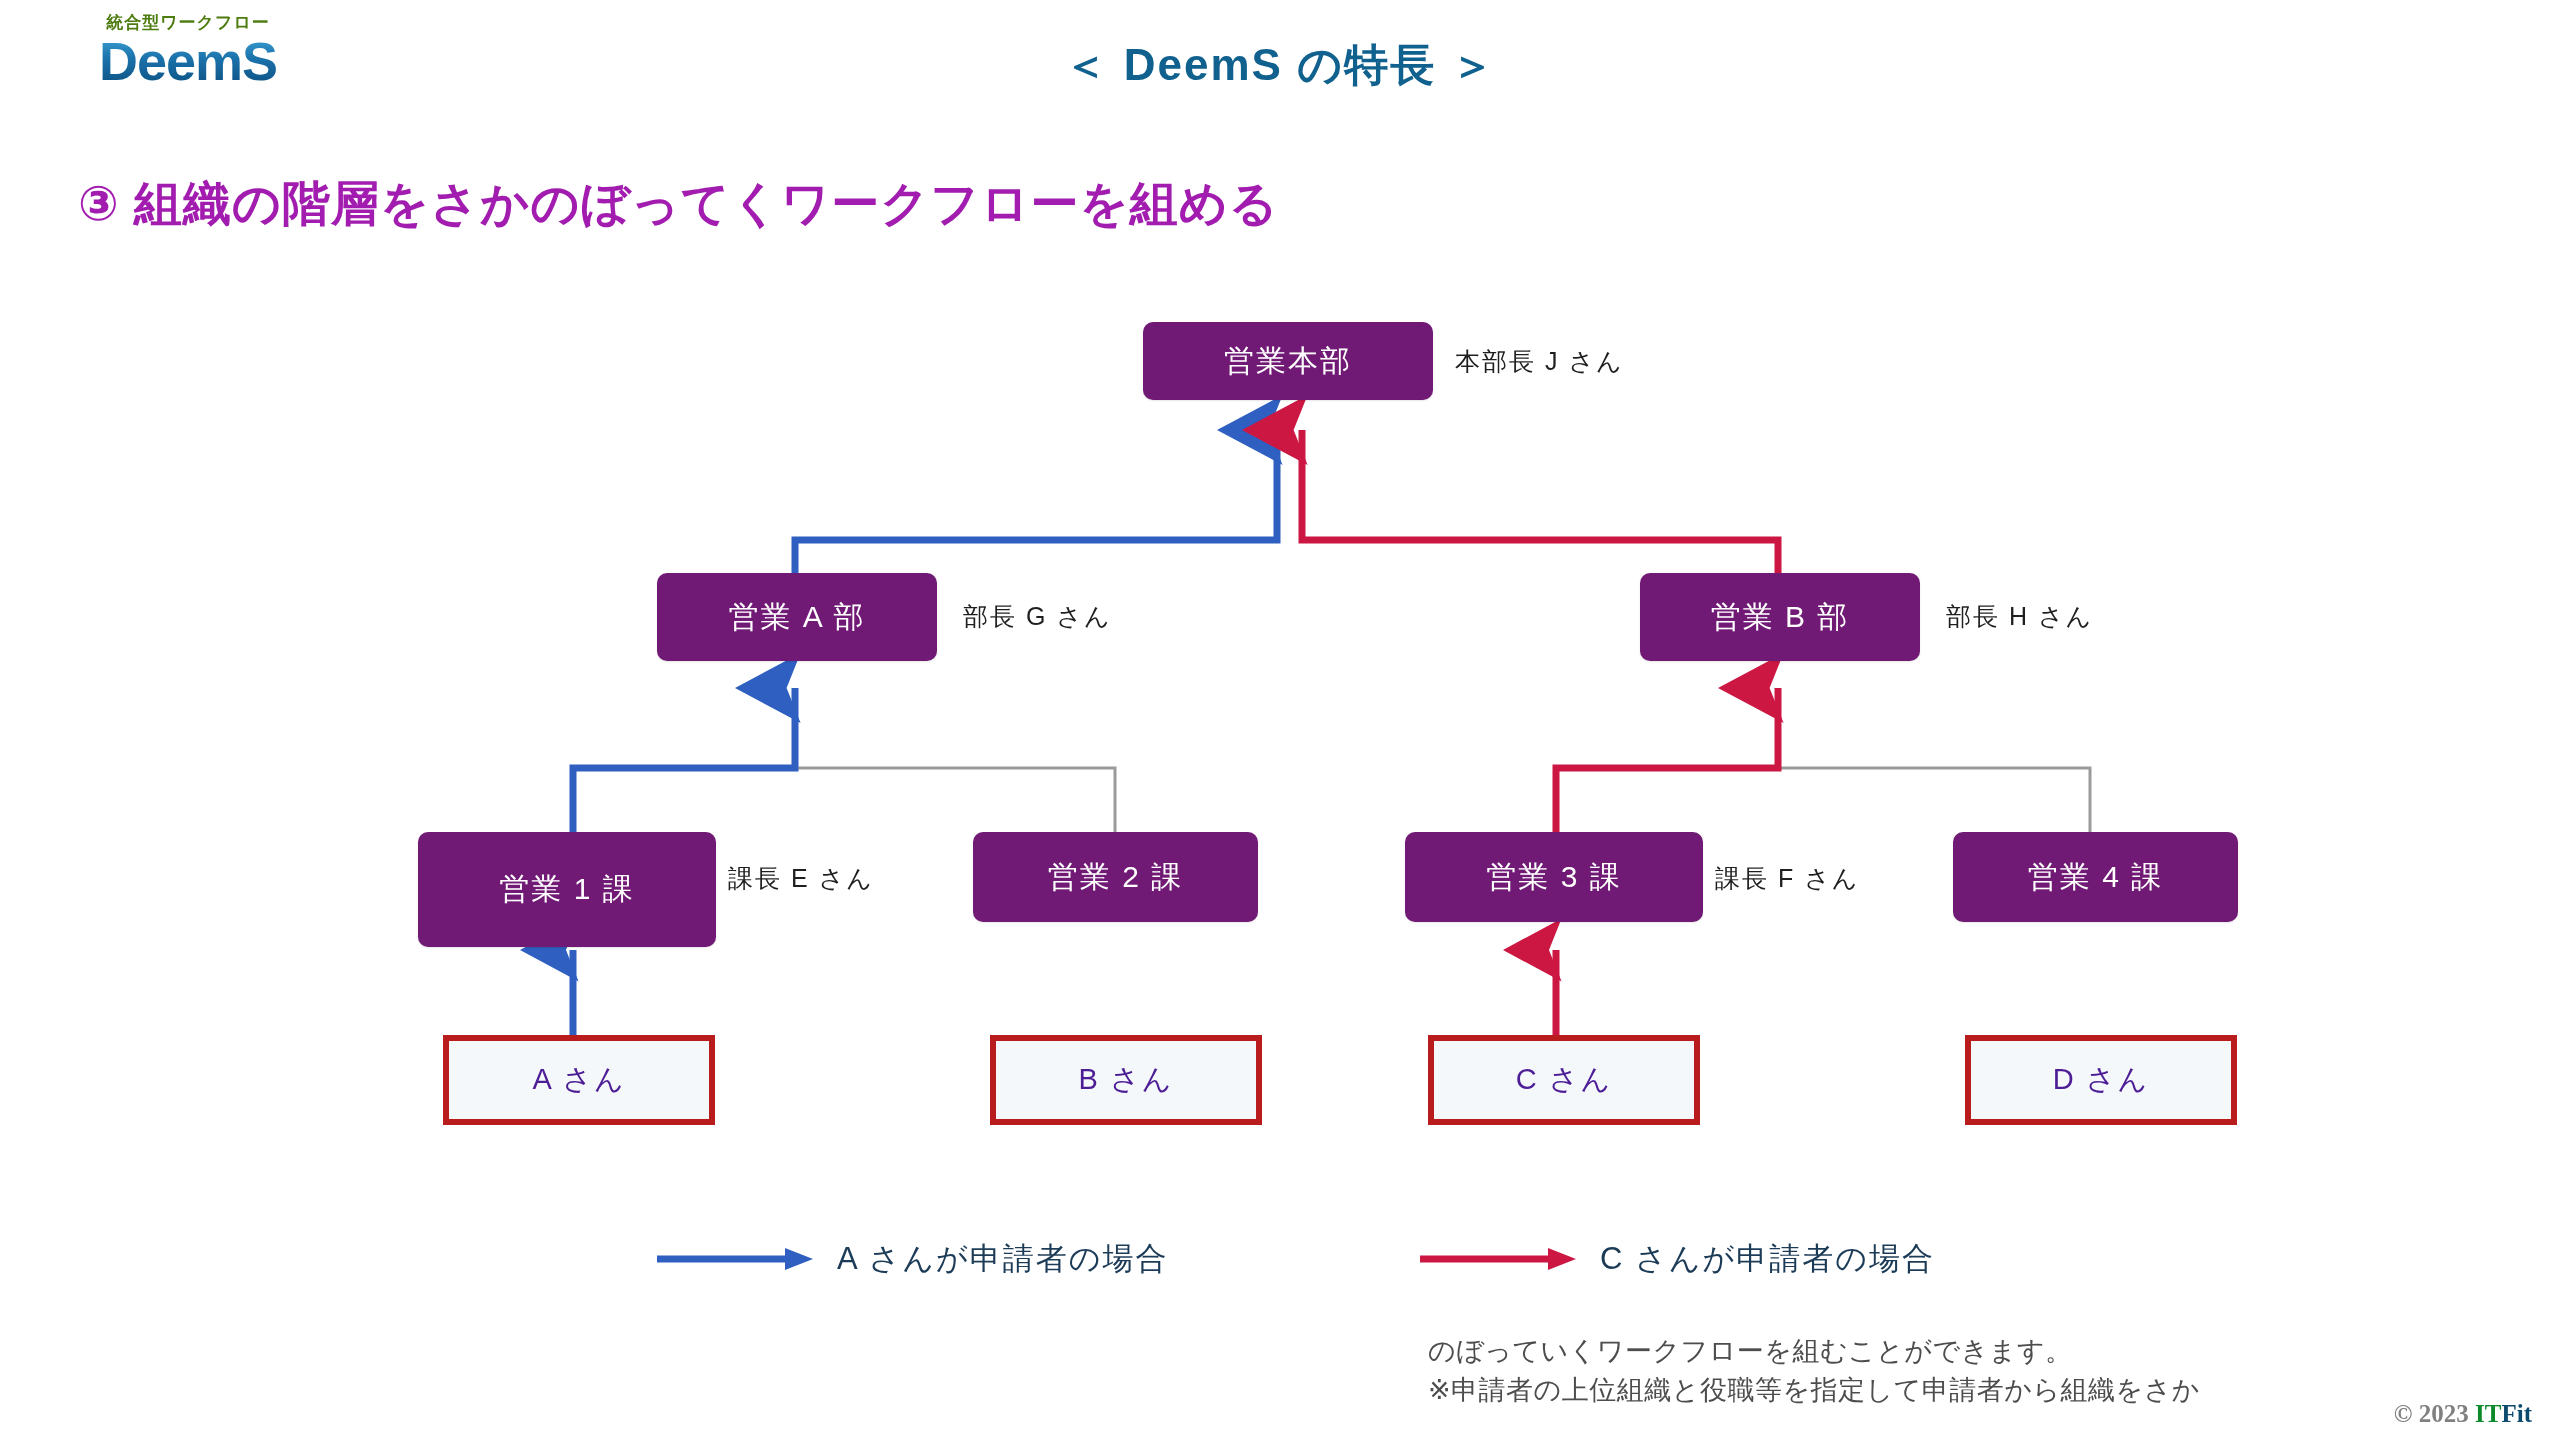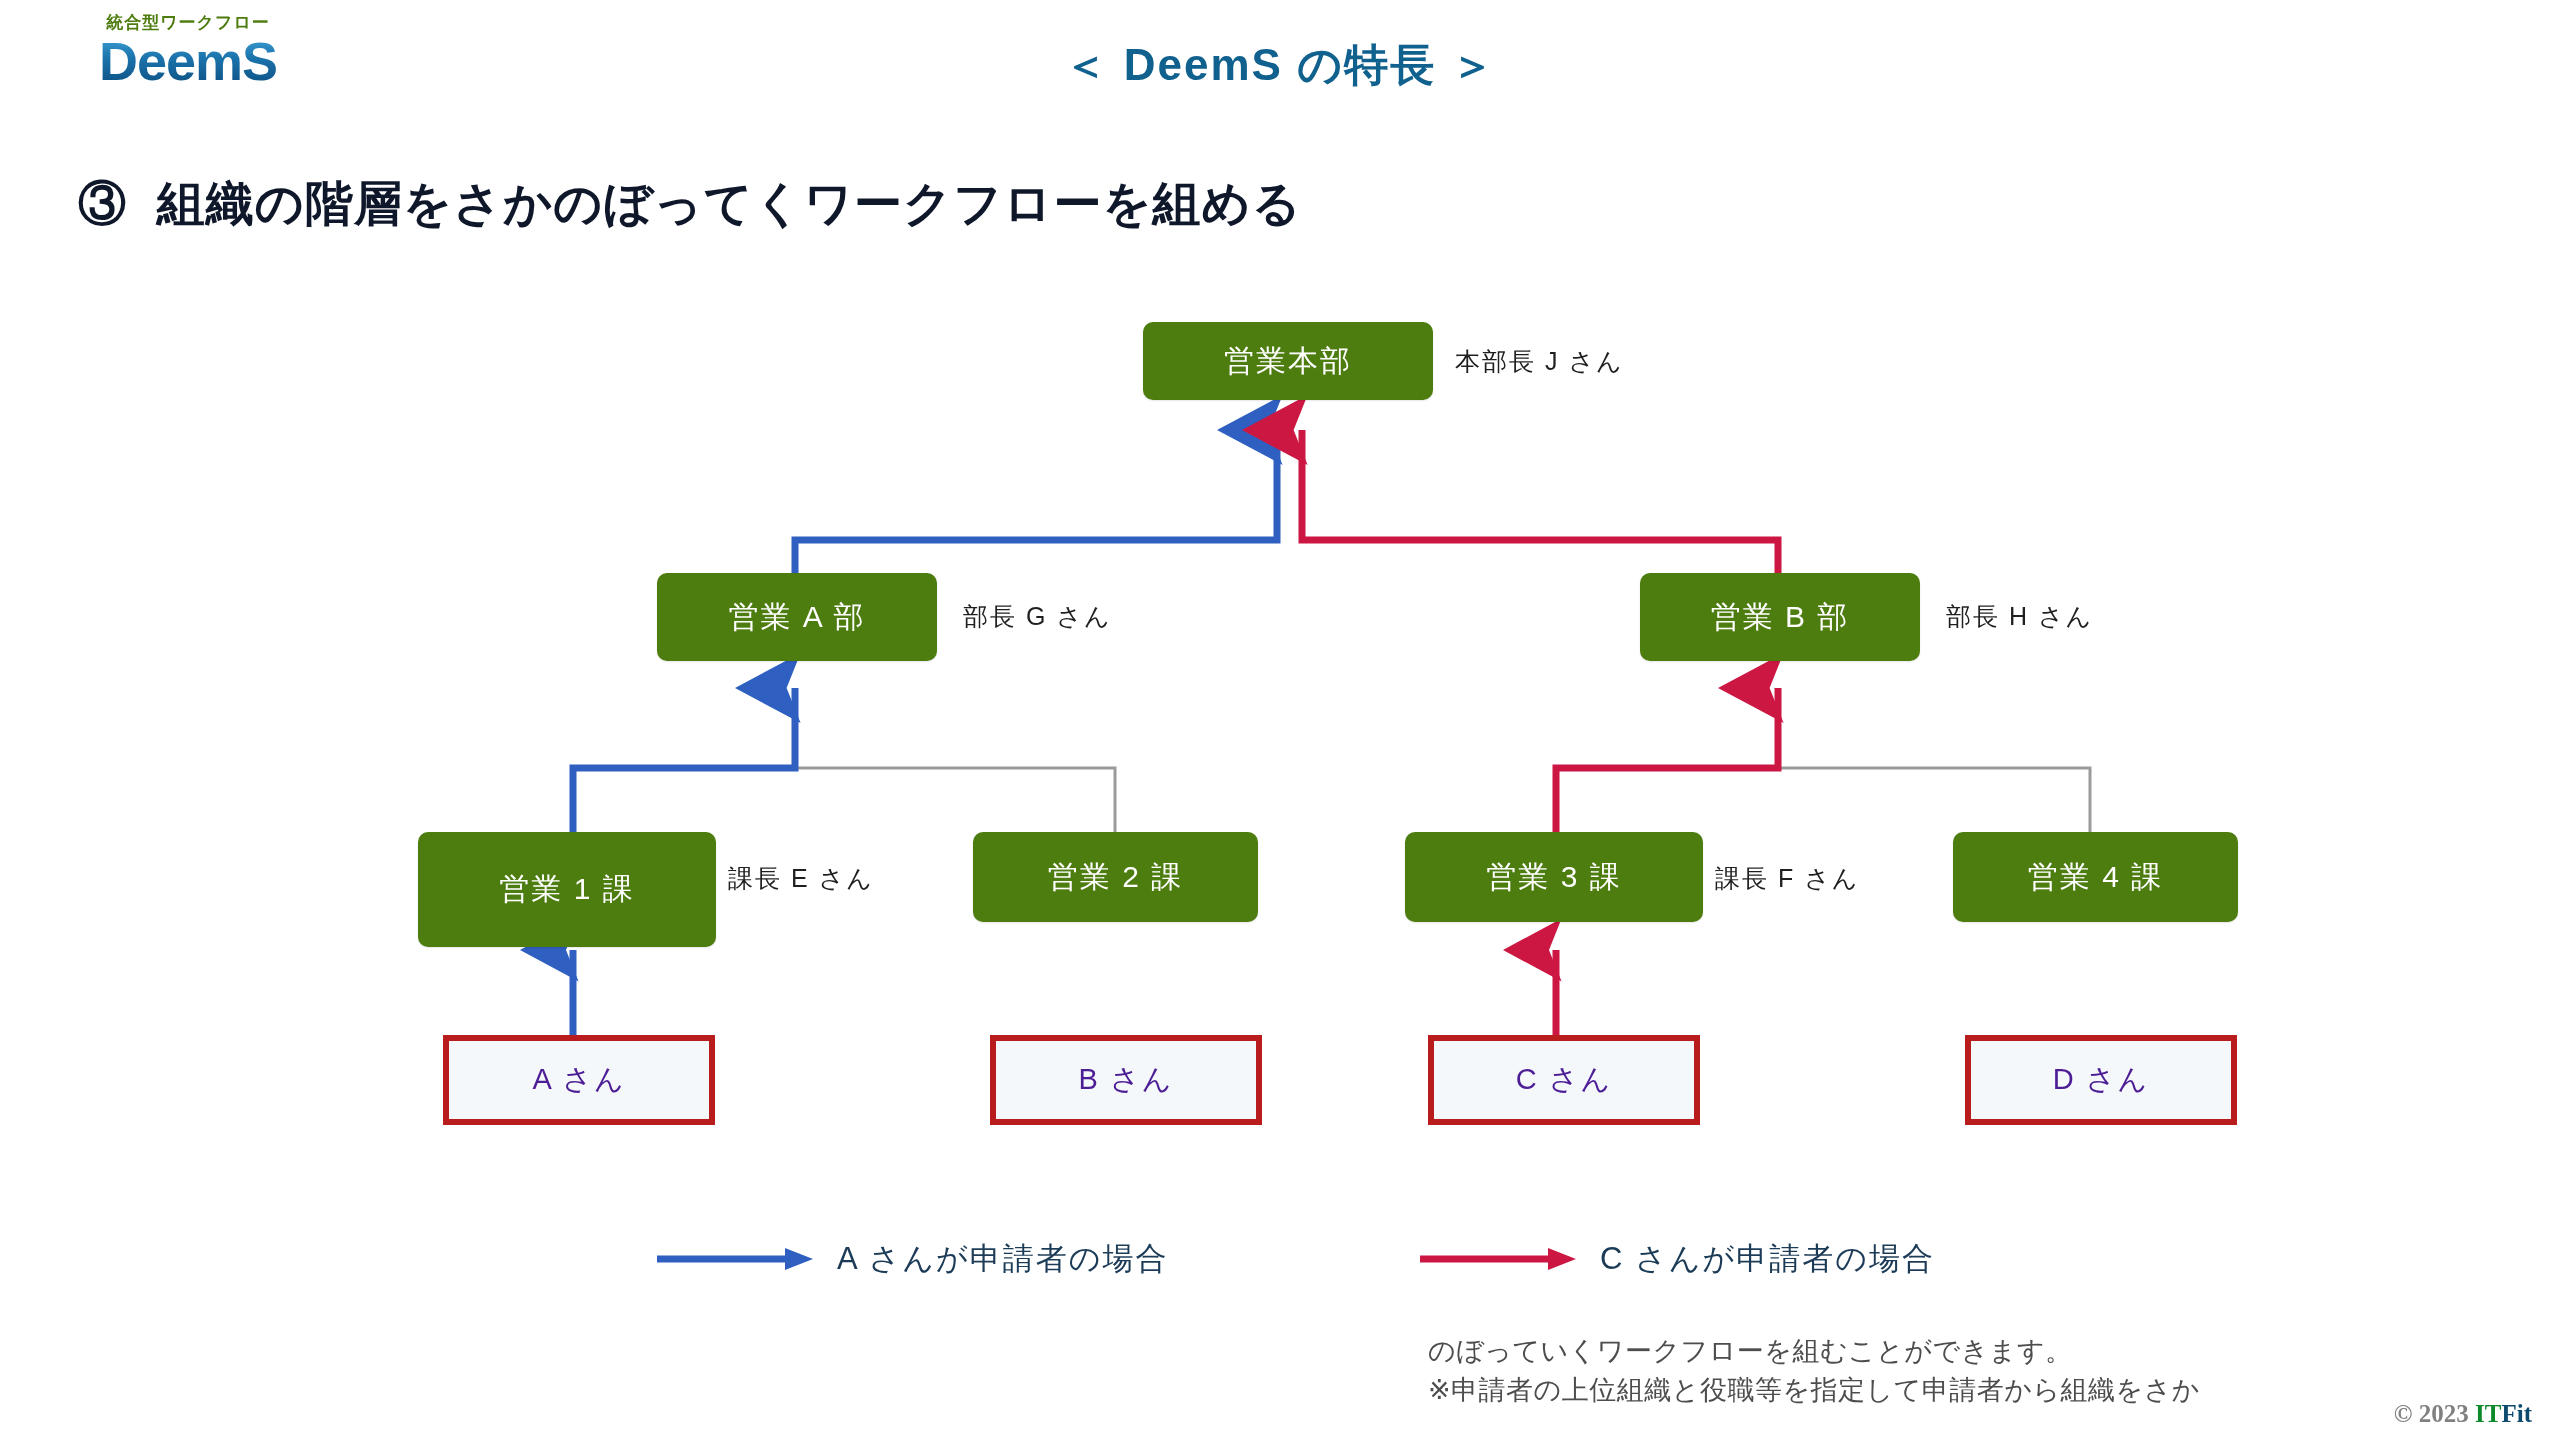--- a/index.html
+++ b/index.html
@@ -58,40 +58,39 @@
     letter-spacing: 2px;
   }
 
   
   .section-heading {
     position: absolute;
     left: 78px;
     top: 172px;
     font-size: 48px;
     font-weight: 800;
-    color: #0f172a;
+    color: #a21caf;
     letter-spacing: 1px;
     white-space: nowrap;
-    font-family: Liberation Mono, monospace;
   }
 
   
   #diagram {
     position: absolute;
     left: 0;
     top: 0;
     width: 2560px;
     height: 1440px;
     pointer-events: none;
   }
 
   
   .org-box {
     position: absolute;
-    background: #4d7c0f;
+    background: #701a75;
     border-radius: 10px;
     color: #ffffff;
     font-size: 30px;
     font-weight: 500;
     display: flex;
     align-items: center;
     justify-content: center;
     letter-spacing: 2px;
     box-shadow: 0 1px 2px rgba(0,0,0,0.10);
     white-space: nowrap;

